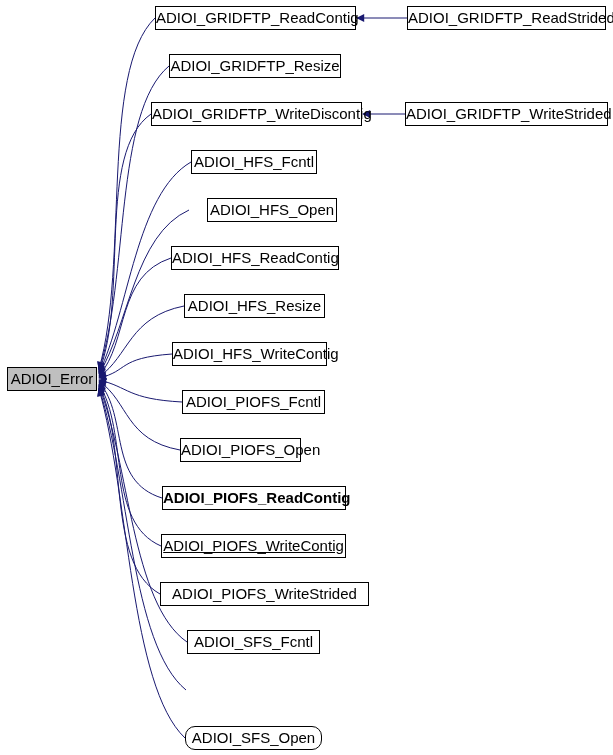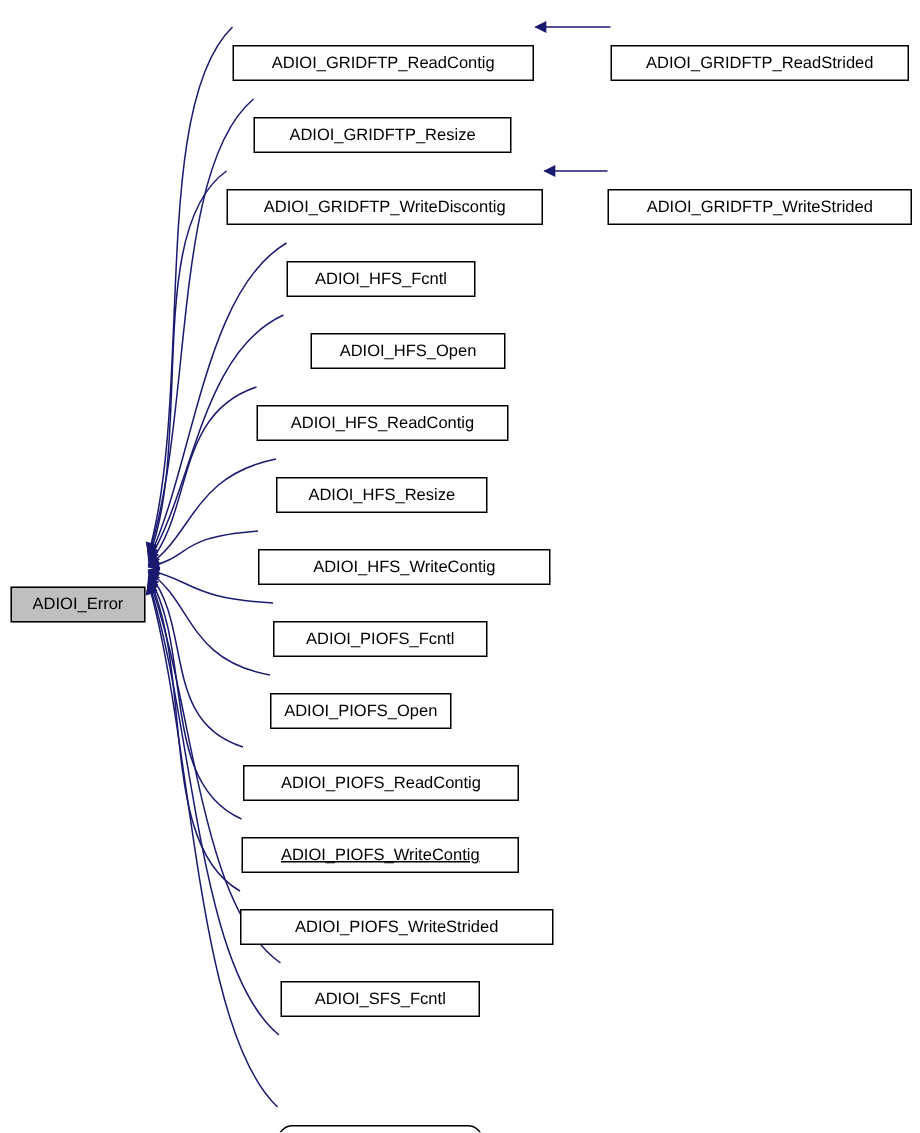--- a/index.html
+++ b/index.html
@@ -22,26 +22,25 @@
   .graph svg{position:absolute;left:0;top:0;}
   .edge{stroke:var(--edge);stroke-width:1;fill:none;}
   .arrowhead{fill:var(--edge);}
   .node{
     position:absolute;
     height:24px;
     box-sizing:border-box;
     border:1px solid var(--node-border);
     background:var(--node-fill);
     color:var(--text);
-    font-size:11px;
+    font-size:15px;
     line-height:22px;
     text-align:center;
     white-space:nowrap;
     cursor:pointer;
-    margin-top:24px;
   }
   .node.center{
     background:var(--center-fill);
     cursor:default;
   }
 </style>
 </head>
 <body>
 
 <div class="graph">
@@ -76,24 +75,24 @@
 
   <div class="node center" style="left:7px;top:367px;width:90px;">ADIOI_Error</div>
 
   <div class="node" style="left:155px;top:6px;width:201px;">ADIOI_GRIDFTP_ReadContig</div>
   <div class="node" style="left:169px;top:54px;width:172px;">ADIOI_GRIDFTP_Resize</div>
   <div class="node" style="left:151px;top:102px;width:211px;">ADIOI_GRIDFTP_WriteDiscontig</div>
   <div class="node" style="left:191px;top:150px;width:126px;">ADIOI_HFS_Fcntl</div>
   <div class="node" style="left:207px;top:198px;width:130px;">ADIOI_HFS_Open</div>
   <div class="node" style="left:171px;top:246px;width:168px;">ADIOI_HFS_ReadContig</div>
   <div class="node" style="left:184px;top:294px;width:141px;">ADIOI_HFS_Resize</div>
-  <div class="node" style="left:172px;top:342px;width:195px;">ADIOI_HFS_WriteContig</div>
+  <div class="node" style="left:172px;top:342px;width:155px;">ADIOI_HFS_WriteContig</div>
   <div class="node" style="left:182px;top:390px;width:143px;">ADIOI_PIOFS_Fcntl</div>
   <div class="node" style="left:180px;top:438px;width:121px;">ADIOI_PIOFS_Open</div>
-  <div class="node" style="left:162px;top:486px;width:184px;">ADIOI_PIOFS_ReadContig</div>
+  <div class="node" style="left:162px;top:486px;width:184px;font-weight:bold;">ADIOI_PIOFS_ReadContig</div>
   <div class="node" style="left:161px;top:534px;width:185px;text-decoration:underline;">ADIOI_PIOFS_WriteContig</div>
   <div class="node" style="left:160px;top:582px;width:209px;">ADIOI_PIOFS_WriteStrided</div>
   <div class="node" style="left:187px;top:630px;width:133px;">ADIOI_SFS_Fcntl</div>
   <div class="node" style="left:185px;top:726px;width:137px;border-radius:10px;">ADIOI_SFS_Open</div>
 
   <div class="node" style="left:407px;top:6px;width:199px;">ADIOI_GRIDFTP_ReadStrided</div>
   <div class="node" style="left:405px;top:102px;width:203px;">ADIOI_GRIDFTP_WriteStrided</div>
 
 </div>
 

